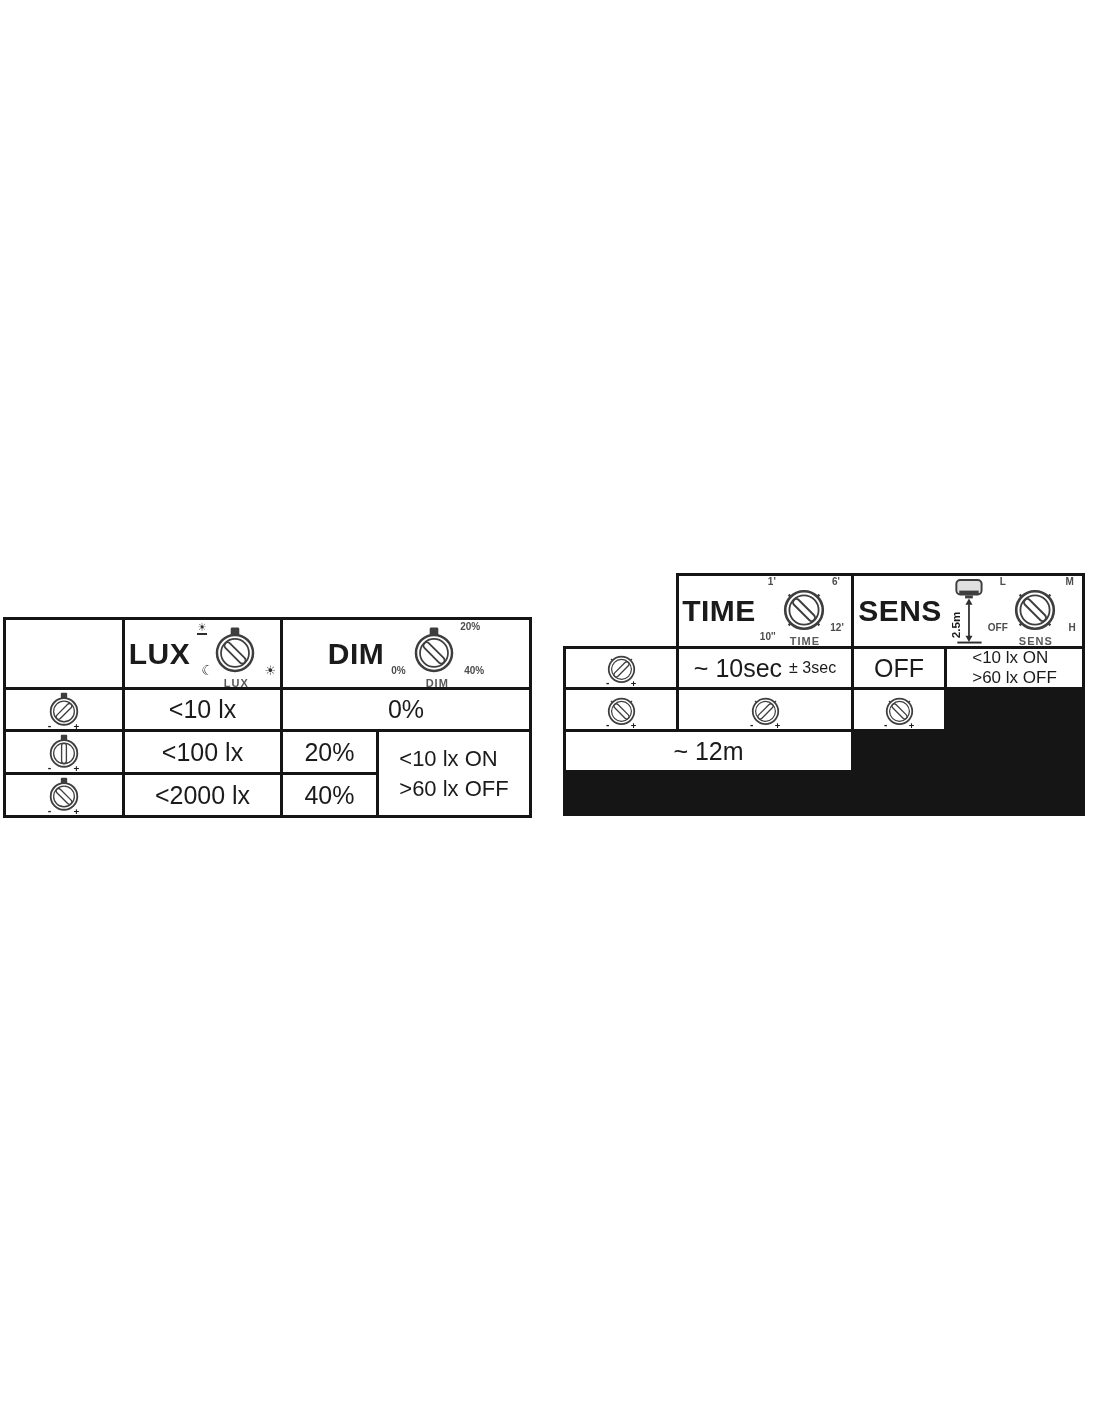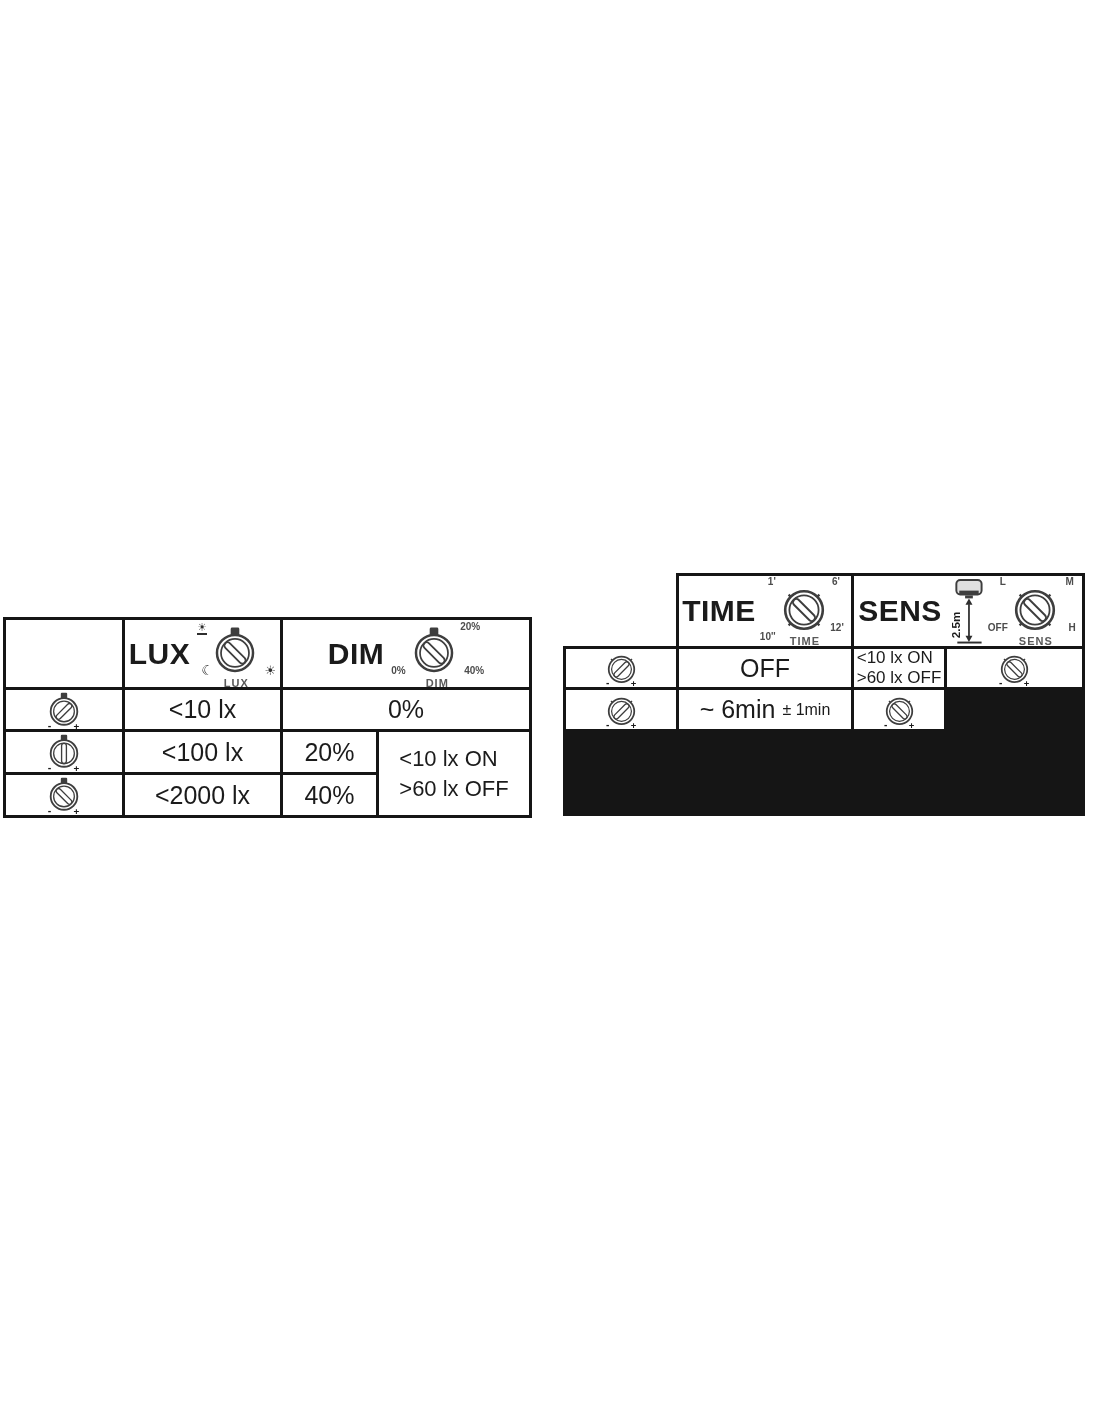--- a/index.html
+++ b/index.html
@@ -219,20 +219,24 @@
             <circle cx="24" cy="30" r="18.8" fill="#fff" stroke="#3e3e3e" stroke-width="2.6"></circle>
             <circle cx="24" cy="30" r="14.6" fill="#fff" stroke="#3e3e3e" stroke-width="1.8"></circle>
             <g transform="rotate(45 24 30)">
               <rect x="20.6" y="15.8" width="6.8" height="28.4" rx="3.4" fill="#fff" stroke="#3e3e3e" stroke-width="1.9"></rect>
             </g>
             <text x="1" y="55" font-size="15" font-weight="bold" fill="#1b1b1b">-</text>
             <text x="37.5" y="56" font-size="14" font-weight="bold" fill="#1b1b1b">+</text>
           </svg></span>
     </div>
     <div class="cell">
+      <span class="val">~ 10sec</span>
+      <span class="tol">± 3sec</span>
+    </div>
+    <div class="cell">
       <span class="val">OFF</span>
     </div>
     <div class="cell">
       <div class="two-line-sm">
         <div>&lt;10 lx ON</div>
         <div>&gt;60 lx OFF</div>
       </div>
     </div>
 
     <div class="cell">
@@ -255,33 +259,32 @@
             <line x1="39.4" y1="14.6" x2="36.4" y2="17.6" stroke="#3e3e3e" stroke-width="2.2"></line>
             <circle cx="24" cy="30" r="18.8" fill="#fff" stroke="#3e3e3e" stroke-width="2.6"></circle>
             <circle cx="24" cy="30" r="14.6" fill="#fff" stroke="#3e3e3e" stroke-width="1.8"></circle>
             <g transform="rotate(45 24 30)">
               <rect x="20.6" y="15.8" width="6.8" height="28.4" rx="3.4" fill="#fff" stroke="#3e3e3e" stroke-width="1.9"></rect>
             </g>
             <text x="1" y="55" font-size="15" font-weight="bold" fill="#1b1b1b">-</text>
             <text x="37.5" y="56" font-size="14" font-weight="bold" fill="#1b1b1b">+</text>
           </svg></span>
     </div>
-    <div class="cell">
-      <span class="val">~ 6min</span>
-      <span class="tol">± 1min</span>
-    </div>
 
     <div class="cell">
       <span class="knob"><svg viewBox="0 0 48 56" width="33" height="38">
             <line x1="8.6" y1="14.6" x2="11.6" y2="17.6" stroke="#3e3e3e" stroke-width="2.2"></line>
             <line x1="39.4" y1="14.6" x2="36.4" y2="17.6" stroke="#3e3e3e" stroke-width="2.2"></line>
             <circle cx="24" cy="30" r="18.8" fill="#fff" stroke="#3e3e3e" stroke-width="2.6"></circle>
             <circle cx="24" cy="30" r="14.6" fill="#fff" stroke="#3e3e3e" stroke-width="1.8"></circle>
             <g transform="rotate(-45 24 30)">
               <rect x="20.6" y="15.8" width="6.8" height="28.4" rx="3.4" fill="#fff" stroke="#3e3e3e" stroke-width="1.9"></rect>
             </g>
             <text x="1" y="55" font-size="15" font-weight="bold" fill="#1b1b1b">-</text>
             <text x="37.5" y="56" font-size="14" font-weight="bold" fill="#1b1b1b">+</text>
           </svg></span>
+    </div>
+    <div class="cell span2c">
+      <span class="val">~ 12m</span>
     </div>
 
   </div>
 </div>
 
 </body></html>

